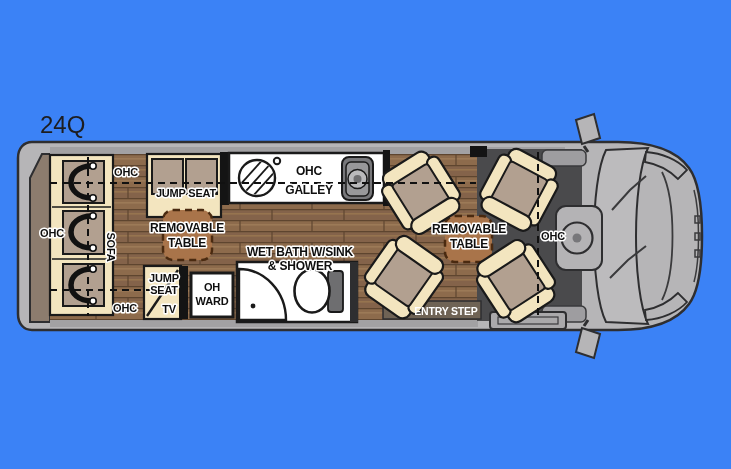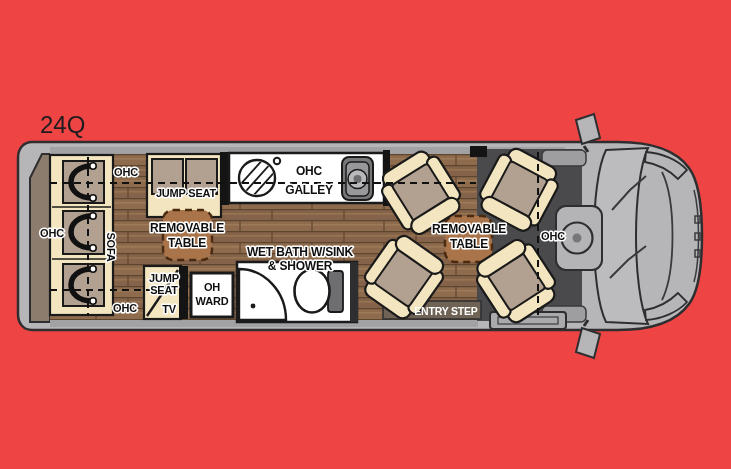--- a/index.html
+++ b/index.html
@@ -1,16 +1,16 @@
 <!DOCTYPE html>
 <html><head>
 <meta charset="utf-8">
 <style>
   html,body{margin:0;padding:0;background:#ffffff;}
-  .page{position:relative;width:731px;height:469px;background:#ef4444;overflow:hidden;
+  .page{position:relative;width:731px;height:469px;background:#3b82f6;overflow:hidden;
         font-family:"Liberation Sans",sans-serif;}
   svg{position:absolute;left:0;top:0;}
   text{font-family:"Liberation Sans",sans-serif;}
   .halo{paint-order:stroke;stroke:#ffffff;stroke-width:3px;stroke-linejoin:round;
         fill:#0f0f0f;font-weight:bold;letter-spacing:-0.2px;}
   .lbl12{font-size:12px;}
   .lbl11{font-size:11px;}
   .model{font-size:24px;fill:#1d1d1f;font-weight:normal;}
   .white-lbl{fill:#ffffff;font-weight:bold;font-size:10.5px;letter-spacing:-0.2px;}
 </style>

